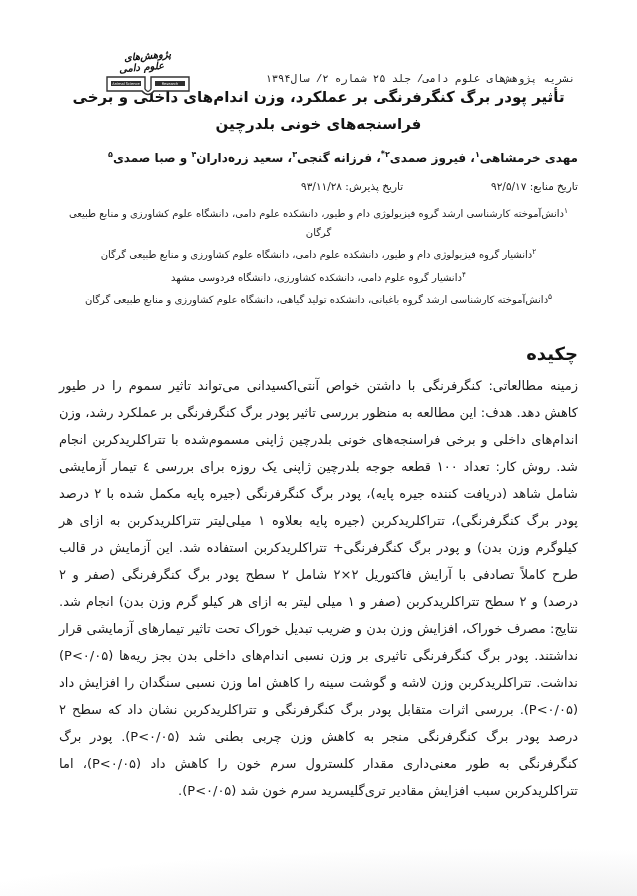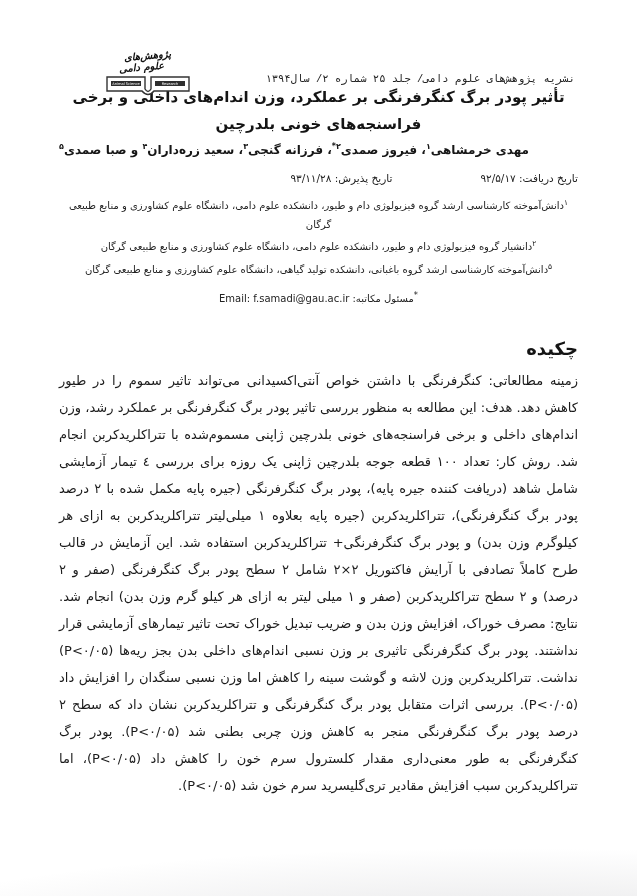--- a/index.html
+++ b/index.html
@@ -30,21 +30,21 @@
   .main{
     padding:0 59px;
     box-sizing:border-box;
   }
   .title{
     padding-top:84px;
     font-size:15px;font-weight:bold;
     line-height:27px;text-align:center;color:#141414;
   }
   .authors{
-    margin-top:4px;text-align:left;
+    margin-top:12px;text-align:right;
     font-size:12px;font-weight:bold;color:#161616;
   }
   .authors sup{font-size:8px;}
   .dates{
     margin-top:15px;display:flex;align-items:baseline;
     font-size:10.5px;color:#222;
   }
   .dates .accepted{margin-right:88px;}
   .affils{
     margin-top:9px;text-align:center;
@@ -96,37 +96,35 @@
   <div class="title">
     <div>تأثیر پودر برگ کنگرفرنگی بر عملکرد، وزن اندام‌های داخلی و برخی فراسنجه‌های خونی بلدرچین</div>
   </div>
 
   <div class="authors">
     <span><span>مهدی خرمشاهی</span><sup>۱</sup><span>، </span></span><span><span>فیروز صمدی</span><sup>۲*</sup><span>، </span></span><span><span>فرزانه گنجی</span><sup>۳</sup><span>، </span></span><span><span>سعید زره‌داران</span><sup>۴</sup><span> و </span></span><span><span>صبا صمدی</span><sup>۵</sup><span></span></span>
   </div>
 
   <div class="dates">
     <span class="received">
-      <span>تاریخ دریافت:</span>
+      <span>تاریخ منابع:</span>
       <span>۹۲/۵/۱۷</span>
     </span>
     <span class="accepted">
       <span>تاریخ پذیرش:</span>
       <span>۹۳/۱۱/۲۸</span>
     </span>
   </div>
 
   <div class="affils">
     <div><sup>۱</sup><span>دانش‌آموخته کارشناسی ارشد گروه فیزیولوژی دام و طیور، دانشکده علوم دامی، دانشگاه علوم کشاورزی و منابع طبیعی گرگان</span></div>
     <div><sup>۲</sup><span>دانشیار گروه فیزیولوژی دام و طیور، دانشکده علوم دامی، دانشگاه علوم کشاورزی و منابع طبیعی گرگان</span></div>
+    <div><sup>۴</sup><span>دانشیار گروه علوم دامی، دانشکده کشاورزی، دانشگاه فردوسی مشهد</span></div>
     <div><sup>۵</sup><span>دانش‌آموخته کارشناسی ارشد گروه باغبانی، دانشکده تولید گیاهی، دانشگاه علوم کشاورزی و منابع طبیعی گرگان</span></div>
   </div>
 
-  <div class="correspondence">
-    <sup>*</sup><span>مسئول مکاتبه: </span><span class="email">Email: f.samadi@gau.ac.ir</span>
-  </div>
 
   <div class="abstract-heading">چکیده</div>
   <div class="abstract-body"><span class="b">زمینه مطالعاتی:</span><span> کنگرفرنگی با داشتن خواص آنتی‌اکسیدانی می‌تواند تاثیر سموم را در طیور کاهش دهد. </span><span class="b">هدف:</span><span> این مطالعه به منظور بررسی تاثیر پودر برگ کنگرفرنگی بر عملکرد رشد، وزن اندام‌های داخلی و برخی فراسنجه‌های خونی بلدرچین ژاپنی مسموم‌شده با تتراکلریدکربن انجام شد. </span><span class="b">روش کار:</span><span> تعداد ۱۰۰ قطعه جوجه بلدرچین ژاپنی یک روزه برای بررسی ٤ تیمار آزمایشی شامل شاهد (دریافت کننده جیره پایه)، پودر برگ کنگرفرنگی (جیره پایه مکمل شده با ۲ درصد پودر برگ کنگرفرنگی)، تتراکلریدکربن (جیره پایه بعلاوه ۱ میلی‌لیتر تتراکلریدکربن به ازای هر کیلوگرم وزن بدن) و پودر برگ کنگرفرنگی+ تتراکلریدکربن استفاده شد. این آزمایش در قالب طرح کاملاً تصادفی با آرایش فاکتوریل ۲×۲ شامل ۲ سطح پودر برگ کنگرفرنگی (صفر و ۲ درصد) و ۲ سطح تتراکلریدکربن (صفر و ۱ میلی لیتر به ازای هر کیلو گرم وزن بدن) انجام شد. </span><span class="b">نتایج:</span><span> مصرف خوراک، افزایش وزن بدن و ضریب تبدیل خوراک تحت تاثیر تیمارهای آزمایشی قرار نداشتند. پودر برگ کنگرفرنگی تاثیری بر وزن نسبی اندام‌های داخلی بدن بجز ریه‌ها (P&lt;۰/۰۵) نداشت. تتراکلریدکربن وزن لاشه و گوشت سینه را کاهش اما وزن نسبی سنگدان را افزایش داد (P&lt;۰/۰۵). بررسی اثرات متقابل پودر برگ کنگرفرنگی و تتراکلریدکربن نشان داد که سطح ۲ درصد پودر برگ کنگرفرنگی منجر به کاهش وزن چربی بطنی شد (P&lt;۰/۰۵). پودر برگ کنگرفرنگی به طور معنی‌داری مقدار کلسترول سرم خون را کاهش داد (P&lt;۰/۰۵)، اما تتراکلریدکربن سبب افزایش مقادیر تری‌گلیسرید سرم خون شد (P&lt;۰/۰۵). </span></div>
 
 </div>
 
 <div class="scan-shadow"></div>
 
 </body></html>

